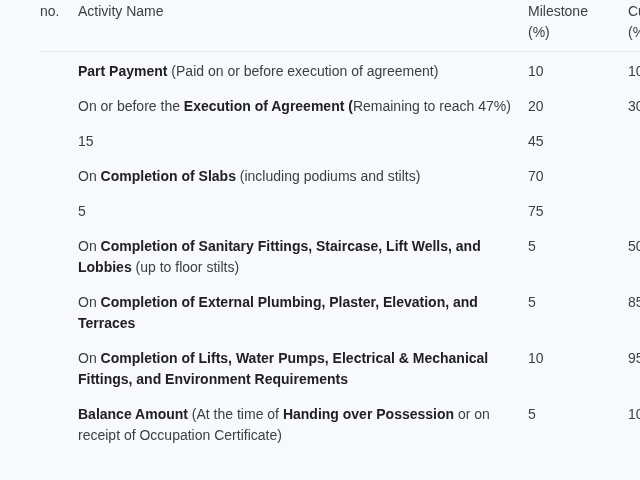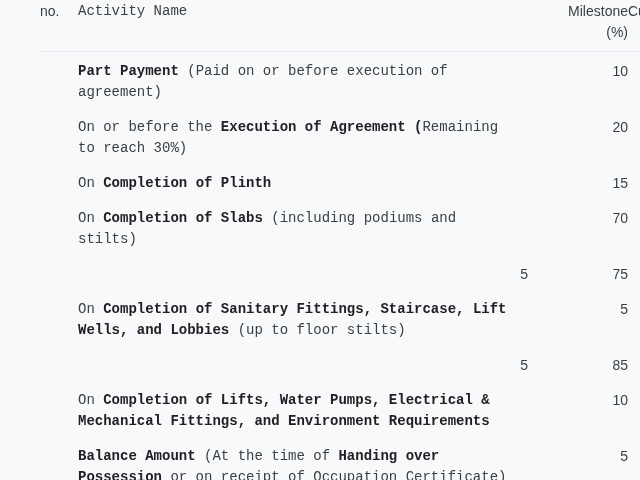--- a/index.html
+++ b/index.html
@@ -22,22 +22,22 @@
     background:var(--bg);
     position:relative;
     padding-left:40px;
   }
   .grid-row{
     display:grid;
     grid-template-columns:38px 450px 100px 1fr;
     align-items:start;
   }
   .cell{line-height:21px;}
-  .cell-activity{padding-right:14px;font-family:Liberation Mono, monospace;}
-  .cell-milestone,.cell-cumulative{white-space:nowrap;text-align:right;}
+  .cell-activity{padding-right:14px;}
+  .cell-milestone,.cell-cumulative{white-space:nowrap;}
   .header{padding-top:1px;}
   .divider{
     height:1px;
     background:var(--divider);
     margin-top:8px;
   }
   #rows{margin-top:9px;}
   .row + .row{margin-top:14px;}
   .seg{font-weight:normal;}
   .seg.bold{font-weight:bold;color:var(--bold-text);}
@@ -64,27 +64,26 @@
 
   <div id="rows">
       <div class="grid-row row">
         <div class="cell"></div>
         <div class="cell cell-activity"><span class="seg bold">Part Payment</span><span class="seg"> (Paid on or before execution of agreement)</span></div>
         <div class="cell cell-milestone">10</div>
         <div class="cell cell-cumulative">10</div>
       </div>
       <div class="grid-row row">
         <div class="cell"></div>
-        <div class="cell cell-activity"><span class="seg">On or before the </span><span class="seg bold">Execution of Agreement (</span><span class="seg">Remaining to reach 30%)</span></div>
+        <div class="cell cell-activity"><span class="seg">On or before the </span><span class="seg bold">Execution of Agreement (</span><span class="seg">Remaining to reach 47%)</span></div>
         <div class="cell cell-milestone">20</div>
         <div class="cell cell-cumulative">30</div>
       </div>
       <div class="grid-row row">
         <div class="cell"></div>
-        <div class="cell cell-activity"><span class="seg">On </span><span class="seg bold">Completion of Plinth</span></div>
         <div class="cell cell-milestone">15</div>
         <div class="cell cell-cumulative">45</div>
       </div>
       <div class="grid-row row">
         <div class="cell"></div>
         <div class="cell cell-activity"><span class="seg">On </span><span class="seg bold">Completion of Slabs</span><span class="seg"> (including podiums and stilts)</span></div>
         <div class="cell cell-cumulative">70</div>
       </div>
       <div class="grid-row row">
         <div class="cell"></div>
@@ -92,20 +91,21 @@
         <div class="cell cell-cumulative">75</div>
       </div>
       <div class="grid-row row">
         <div class="cell"></div>
         <div class="cell cell-activity"><span class="seg">On </span><span class="seg bold">Completion of Sanitary Fittings, Staircase, Lift Wells, and Lobbies</span><span class="seg"> (up to floor stilts)</span></div>
         <div class="cell cell-milestone">5</div>
         <div class="cell cell-cumulative">50</div>
       </div>
       <div class="grid-row row">
         <div class="cell"></div>
+        <div class="cell cell-activity"><span class="seg">On </span><span class="seg bold">Completion of External Plumbing, Plaster, Elevation, and Terraces</span></div>
         <div class="cell cell-milestone">5</div>
         <div class="cell cell-cumulative">85</div>
       </div>
       <div class="grid-row row">
         <div class="cell"></div>
         <div class="cell cell-activity"><span class="seg">On </span><span class="seg bold">Completion of Lifts, Water Pumps, Electrical &amp; Mechanical Fittings, and Environment Requirements</span></div>
         <div class="cell cell-milestone">10</div>
         <div class="cell cell-cumulative">95</div>
       </div>
       <div class="grid-row row">

